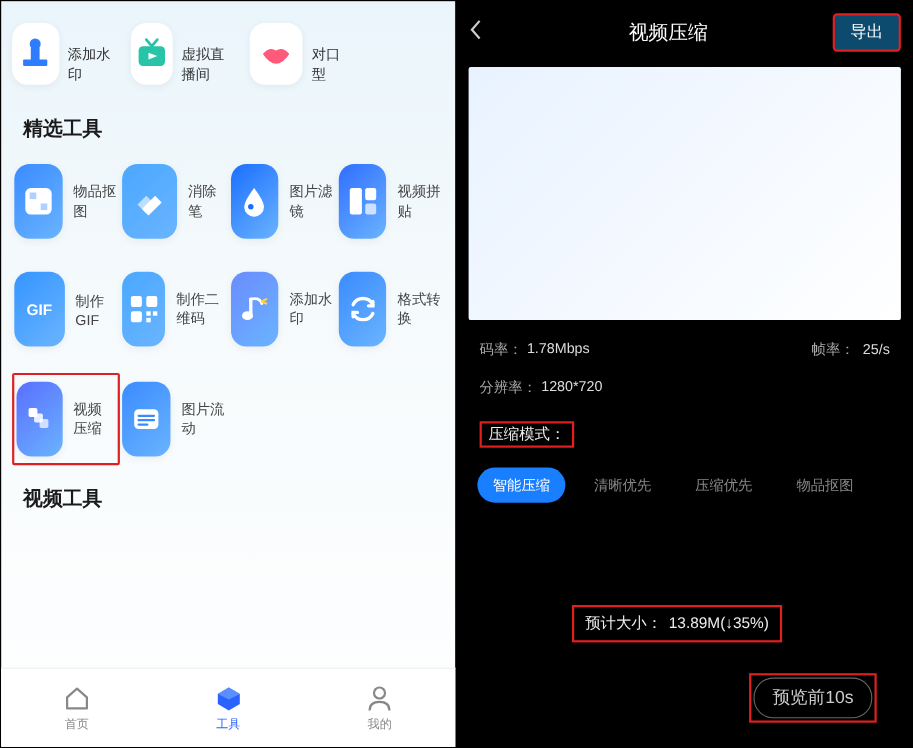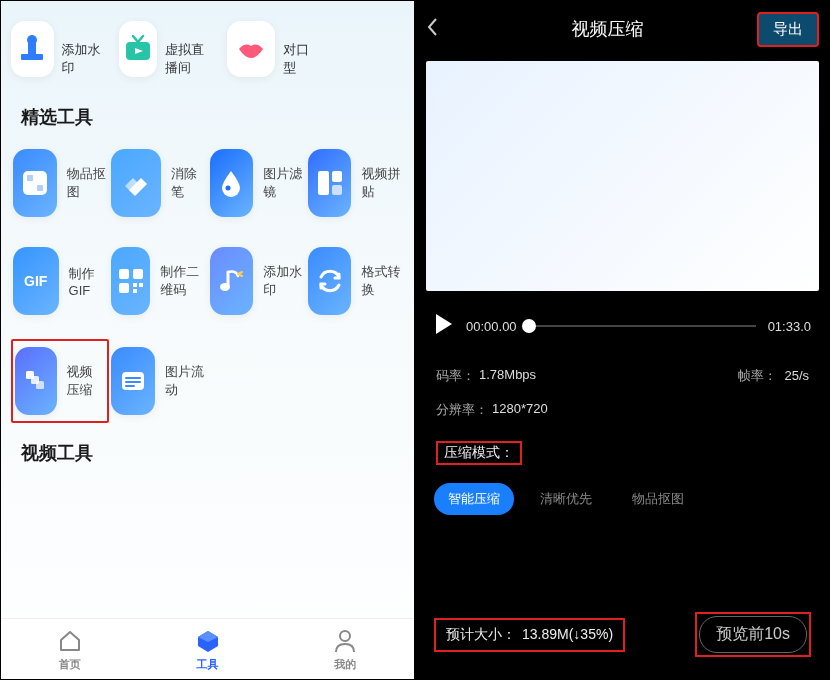--- a/index.html
+++ b/index.html
@@ -13,21 +13,21 @@
     .top-label { font-size: 13px; color: #333; }
     
     .section-title { font-size: 18px; font-weight: 600; color: #1a1a1a; padding: 18px 20px 14px 20px; }
     
     .tool-grid { display: grid; grid-template-columns: repeat(4, 1fr); gap: 18px 0; padding: 0 10px; }
     .tool-item { display: flex; flex-direction: row; align-items: center; gap: 10px; cursor: pointer; padding: 6px 2px; }
     .tool-icon { width: 56px; height: 68px; border-radius: 14px; display: flex; align-items: center; justify-content: center; box-shadow: 0 2px 8px rgba(0,0,0,0.06); }
     .tool-label { font-size: 13px; color: #444; }
     .highlight-red { border: 2px solid #e02020; border-radius: 2px; }
     
-    .bottom-nav { margin-top: auto; display: flex; border-top: 1px solid #eee; background: #fff; height: 61px; font-weight: bold; }
+    .bottom-nav { margin-top: auto; display: flex; border-top: 1px solid #eee; background: #fff; height: 72px; }
     .nav-item { flex: 1; display: flex; flex-direction: column; align-items: center; justify-content: center; gap: 2px; cursor: pointer; }
     .nav-icon { width: 28px; height: 28px; display: flex; align-items: center; justify-content: center; }
     .nav-label { font-size: 11px; color: #888; }
     .nav-item.active .nav-label { color: #2962ff; }
     
     
     .right-panel { width: 415px; height: 680px; background: #000; display: flex; flex-direction: column; border: 1px solid #000; color: #fff; }
     .right-header { display: flex; align-items: center; padding: 12px 10px; height: 56px; }
     .back-btn { width: 32px; cursor: pointer; color: #ccc; font-size: 18px; }
     .header-title { flex: 1; text-align: center; font-size: 18px; font-weight: 500; }
@@ -47,21 +47,21 @@
     .info-value { color: #ddd; margin-left: 4px; }
     .info-right { margin-left: auto; }
     
     .mode-label-wrap { padding: 8px 20px 4px 20px; display: flex; }
     .mode-label { font-size: 14px; color: #eee; border: 2px solid #e02020; padding: 1px 6px; display: inline-block; }
     
     .mode-tabs { display: flex; padding: 14px 18px; gap: 12px; align-items: center; }
     .mode-tab { padding: 7px 14px; border-radius: 16px; font-size: 13px; color: #888; cursor: pointer; white-space: nowrap; }
     .mode-tab.active { background: #1a7fff; color: #fff; }
     
-    .bottom-row { margin-top: auto; display: flex; align-items: center; padding: 16px 18px 22px 18px; gap: 28px; }
+    .bottom-row { margin-top: auto; display: flex; align-items: center; padding: 16px 32px 22px 18px; gap: 28px; flex-direction: column; }
     .estimate-box { border: 2px solid #e02020; padding: 6px 10px; font-size: 14px; color: #eee; display: flex; gap: 6px; }
     .preview-btn { margin-left: auto; border: 2px solid #e02020; padding: 2px; }
     .preview-btn-inner { border: 1px solid #666; border-radius: 18px; padding: 7px 16px; font-size: 16px; color: #ccc; cursor: pointer; }
   </style>
 </head>
 <body>
 
 <div class="left-panel">
   <div class="top-row" id="top-row">
       <div class="top-item">
@@ -229,52 +229,41 @@
   <div class="right-header">
     <div class="back-btn">
       <svg width="12" height="20" viewBox="0 0 12 20">
           <path d="M10 2 L3 10 L10 18" stroke="#ccc" stroke-width="2" fill="none"></path>
         </svg>
     </div>
     <div class="header-title">视频压缩</div>
     <div class="export-btn">导出</div>
   </div>
   <div class="preview-area"></div>
-  <div class="player-row">
-    <div class="play-btn">
-      <svg width="20" height="22" viewBox="0 0 20 22">
-          <path d="M2 1 L18 11 L2 21 Z" fill="#fff"></path>
-        </svg>
-    </div>
-    <span class="time-text">00:00.00</span>
-    <div class="progress-bar">
-      <div class="progress-thumb"></div>
-    </div>
-    <span class="time-text">01:33.0</span>
-  </div>
   <div class="info-rows">
     <div class="info-row">
       <span class="info-label">码率：</span>
       <span class="info-value">1.78Mbps</span>
       <span class="info-right">
         <span class="info-label">帧率：</span>
         <span class="info-value">25/s</span>
       </span>
     </div>
     <div class="info-row">
       <span class="info-label">分辨率：</span>
       <span class="info-value">1280*720</span>
     </div>
   </div>
   <div class="mode-label-wrap">
     <span class="mode-label">压缩模式：</span>
   </div>
   <div class="mode-tabs" id="mode-tabs">
       <div class="mode-tab active">智能压缩</div>
       <div class="mode-tab">清晰优先</div>
+      <div class="mode-tab">压缩优先</div>
       <div class="mode-tab">物品抠图</div>
     </div>
   <div class="bottom-row">
     <div class="estimate-box">
       <span>预计大小：</span>
       <span>13.89M(↓35%)</span>
     </div>
     <div class="preview-btn">
       <div class="preview-btn-inner">预览前10s</div>
     </div>

